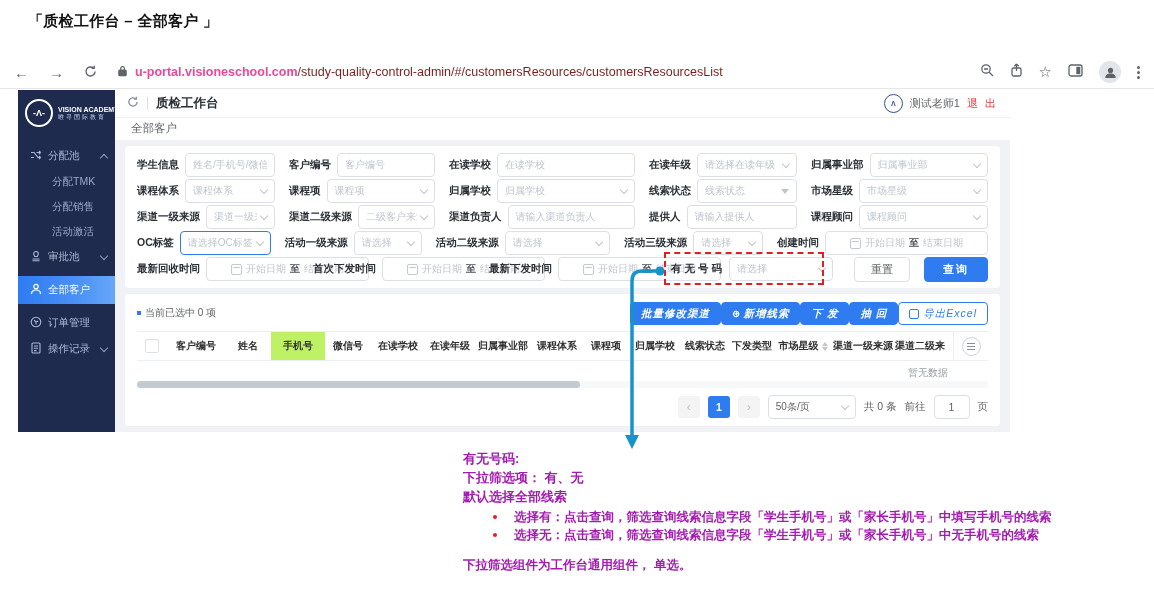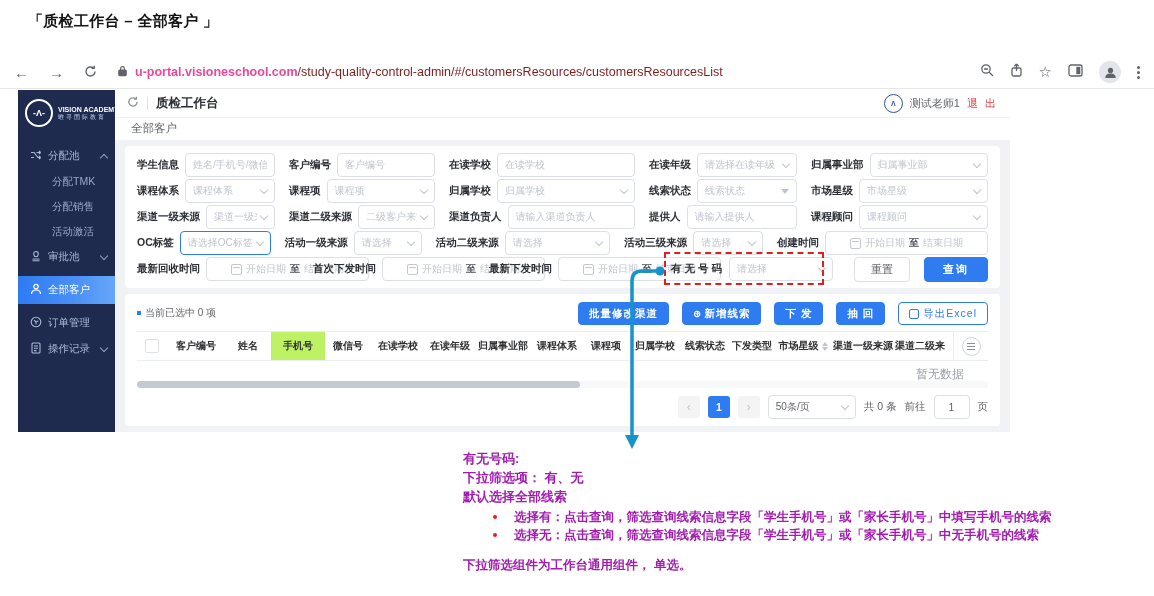--- a/index.html
+++ b/index.html
@@ -86,41 +86,41 @@
   .btn{height:25px;border-radius:4px;font-size:11px;display:flex;align-items:center;justify-content:center;cursor:pointer;box-sizing:border-box;}
   .btn.plain{width:56px;background:#fff;border:1px solid #dcdfe6;color:#606266;}
   .btn.primary{background:#2e7cf0;color:#fff;border:1px solid #2e7cf0;font-weight:600;}
   .btn.query{width:64px;letter-spacing:2px;}
 
   
   .table-card{margin-top:6px;padding:8px 12px 6px 12px;height:118px;box-sizing:content-box;position:relative;}
   .tc-top{display:flex;align-items:center;}
   .sel-info{font-size:10px;color:#606266;display:flex;align-items:center;gap:4px;padding-bottom:2px;}
   .sel-info i{width:4px;height:4px;background:#2e7cf0;display:inline-block;}
-  .toolbar{margin-left:auto;display:flex;gap:13px;}
+  .toolbar{margin-left:auto;display:flex;gap:0;font-style:italic;}
   .toolbar .btn{padding:0 10px;height:23px;font-size:10.5px;letter-spacing:1px;}
   .toolbar .btn .ic{margin-right:3px;letter-spacing:0;font-size:10px;}
   .btn.outline{background:#fff;border:1px solid #2e7cf0;color:#2e7cf0;}
   .ebox{width:8px;height:8px;border:1px solid #2e7cf0;border-radius:2px;margin-right:4px;}
   .thead{display:flex;align-items:stretch;margin-top:6px;height:28px;border-top:1px solid #ebeef5;border-bottom:1px solid #ebeef5;overflow:hidden;}
   .th{display:flex;align-items:center;justify-content:center;font-size:10px;font-weight:bold;color:#303133;
       white-space:nowrap;overflow:hidden;flex-shrink:0;}
   .th.hl{background:#bef264;}
   .th-cb{width:30px;}
   .cb{width:12px;height:12px;border:1px solid #dcdfe6;border-radius:2px;background:#fff;cursor:pointer;}
   .sort{display:inline-flex;flex-direction:column;margin-left:3px;gap:1px;}
   .sort i{width:0;height:0;border:3px solid transparent;}
   .sort .u{border-bottom:4px solid #c0c4cc;}
   .sort .d{border-top:4px solid #c0c4cc;}
   .th-set{margin-left:auto;width:34px;border-left:1px solid #ebeef5;display:flex;align-items:center;justify-content:center;flex-shrink:0;}
   .gear{width:17px;height:17px;border-radius:50%;border:1px solid #cfd4da;display:flex;flex-direction:column;gap:2px;
         align-items:center;justify-content:center;cursor:pointer;}
   .gear i{width:8px;height:1px;background:#8a9099;}
   .tbody{height:20px;position:relative;}
-  .empty{position:absolute;right:24px;top:5px;font-size:12px;color:#9aa0a8;}
+  .empty{position:absolute;right:40px;top:5px;font-size:10px;color:#9aa0a8;}
   .hscroll{height:7px;background:#f7f8fa;border-radius:4px;position:relative;}
   .hthumb{position:absolute;left:0;top:0;height:7px;width:52%;background:#c3cad3;border-radius:4px;cursor:grab;}
   .pagination{display:flex;justify-content:flex-end;align-items:center;gap:8px;margin-top:7px;font-size:10.5px;color:#606266;}
   .pg-btn{width:22px;height:22px;border-radius:3px;background:#f4f4f5;color:#c0c4cc;display:flex;align-items:center;justify-content:center;
           font-size:12px;cursor:pointer;}
   .pg-cur{width:22px;height:22px;border-radius:3px;background:#2e7cf0;color:#fff;font-weight:bold;display:flex;align-items:center;justify-content:center;cursor:pointer;}
   .pg-size{width:72px;height:22px;border:1px solid #dcdfe6;border-radius:4px;display:flex;align-items:center;padding:0 7px;gap:4px;
            color:#606266;font-size:10px;cursor:pointer;}
   .pg-size .ph{color:#606266;}
   .goto-input{width:34px;height:22px;border:1px solid #dcdfe6;border-radius:4px;display:flex;align-items:center;justify-content:center;color:#606266;cursor:text;}

